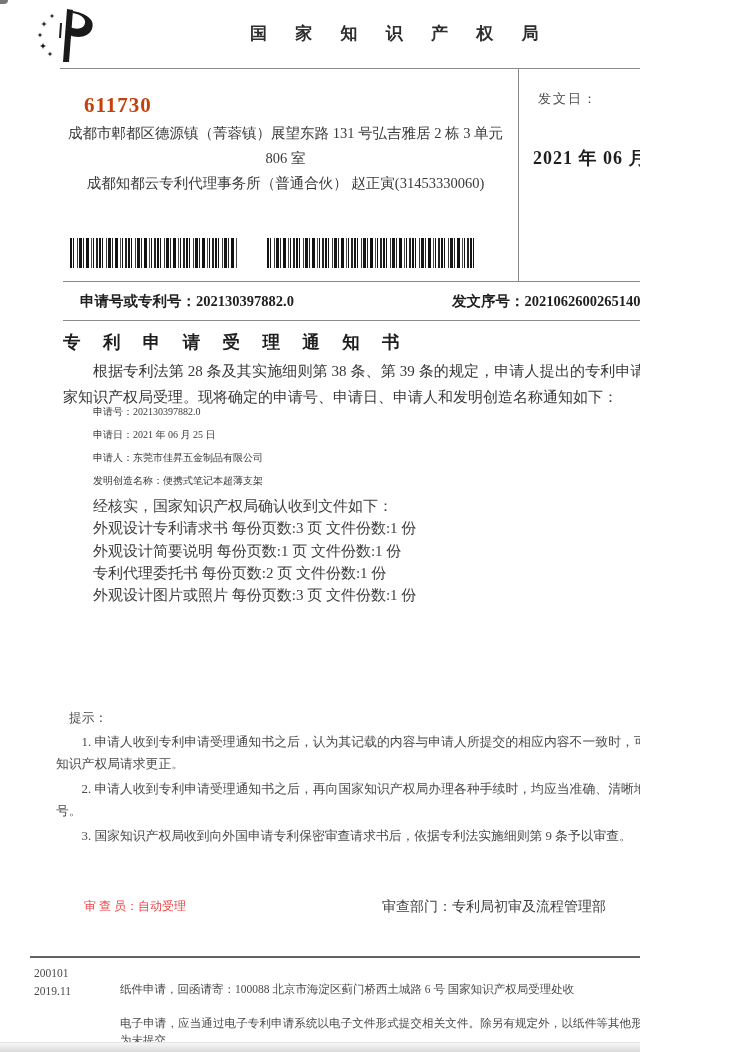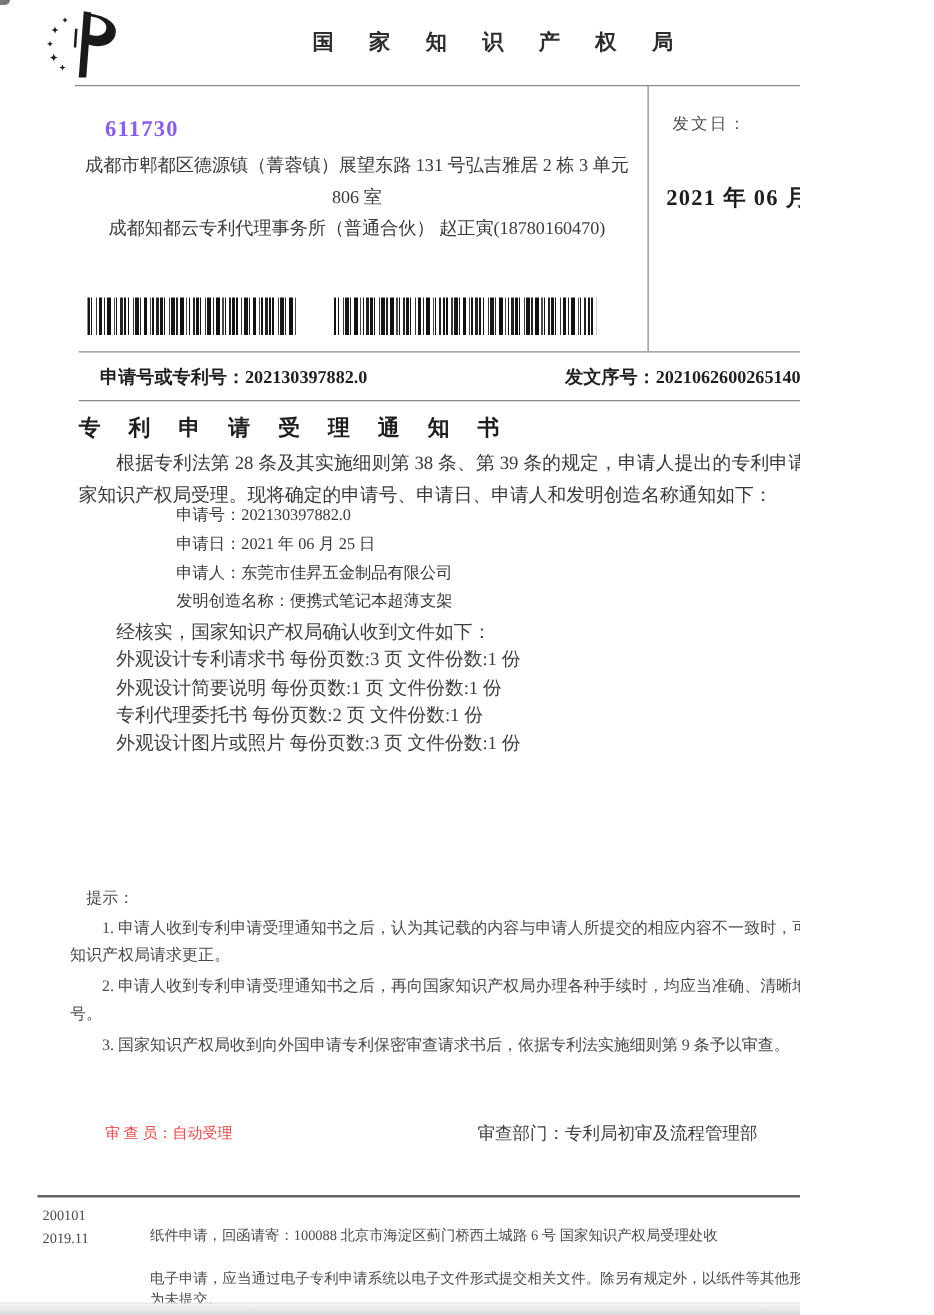--- a/index.html
+++ b/index.html
@@ -25,21 +25,21 @@
   .rule-top{left:60px;top:68px;width:630px;}
   .page-edge{position:absolute;left:740px;top:61px;width:1px;height:949px;background:#b9b9b9;}
 
   
   .box-left{position:absolute;left:518px;top:68px;width:1px;height:213px;background:#8a8a8a;}
   .rule-mid1{left:63px;top:281px;width:627px;}
   .dispatch-label{position:absolute;left:538px;top:90px;font-size:13px;color:#4e4e4e;letter-spacing:2px;}
   .dispatch-date{position:absolute;left:533px;top:146px;font-size:18px;font-weight:600;color:#1e1e1e;letter-spacing:1px;white-space:nowrap;}
 
   
-  .postal{position:absolute;left:84px;top:93px;font-size:18px;font-weight:bold;color:#8b5cf6;letter-spacing:1px;}
+  .postal{position:absolute;left:84px;top:93px;font-size:21px;font-weight:bold;color:#c2410c;letter-spacing:1px;}
   .address{position:absolute;left:58px;top:121px;width:455px;text-align:center;font-size:14.5px;line-height:25px;color:#3a3a3a;}
 
   
   .barcode{
     position:absolute;top:238px;height:30px;
     background-image:repeating-linear-gradient(90deg,
       #141414 0 2px,#ffffff 2px 3px,#141414 3px 4px,#ffffff 4px 7px,
       #3a3a3a 7px 8px,#ffffff 8px 9px,#161616 9px 12px,#ffffff 12px 13px,
       #262626 13px 14px,#ffffff 14px 16px,#111111 16px 19px,#ffffff 19px 21px,
       #4a4a4a 21px 22px,#ffffff 22px 23px,#141414 23px 24px,#ffffff 24px 26px,
@@ -52,21 +52,21 @@
   .ref-app{position:absolute;left:80px;top:292px;font-size:14.5px;font-weight:bold;color:#1f1f1f;white-space:nowrap;}
   .ref-dispatch{position:absolute;left:452px;top:292px;font-size:14.5px;font-weight:bold;color:#1f1f1f;white-space:nowrap;}
   .rule-mid2{left:63px;top:320px;width:627px;}
 
   
   .notice-title{
     position:absolute;left:63px;top:330px;width:627px;text-align:left;
     font-size:17.5px;font-weight:bold;letter-spacing:9px;color:#1e1e1e;white-space:nowrap;
   }
   .intro{position:absolute;left:63px;top:359px;width:628px;font-size:15px;line-height:25.5px;text-indent:2em;text-align:justify;color:#383838;}
-  .fields{position:absolute;left:93px;top:400px;font-size:13px;line-height:23px;color:#383838;margin-left:48px;}
+  .fields{position:absolute;left:93px;top:400px;font-size:10px;line-height:23px;color:#383838;}
   .confirm{position:absolute;left:93px;top:495px;font-size:15px;line-height:22.3px;color:#3e3e3e;}
 
   
   .tips{position:absolute;left:56px;top:710px;width:642px;font-size:12.8px;color:#4a4a4a;}
   .tips .tip-label{margin:0 0 4px 13px;}
   .tips p{margin:0 0 3px 0;text-indent:2em;line-height:22px;text-align:justify;}
 
   
   .sig-examiner{position:absolute;left:84px;top:898px;font-size:12px;color:#ef4444;white-space:nowrap;}
   .sig-dept{position:absolute;left:382px;top:898px;font-size:14px;color:#3f3f3f;white-space:nowrap;}
@@ -105,21 +105,21 @@
 
   <div class="box-left"></div>
   <div class="rule rule-mid1"></div>
   <div class="dispatch-label">发文日：</div>
   <div class="dispatch-date">2021 年 06 月 26 日</div>
 
   <div class="postal">611730</div>
   <div class="address">
     <div>成都市郫都区德源镇（菁蓉镇）展望东路 131 号弘吉雅居 2 栋 3 单元</div>
     <div>806 室</div>
-    <div>成都知都云专利代理事务所（普通合伙）  赵正寅(18780160470)</div>
+    <div>成都知都云专利代理事务所（普通合伙）  赵正寅(31453330060)</div>
   </div>
 
   <div class="barcode barcode-left"></div>
   <div class="barcode barcode-right"></div>
 
   <div class="ref-app">
     <span>申请号或专利号：</span><span>202130397882.0</span>
   </div>
   <div class="ref-dispatch">
     <span>发文序号：</span><span>2021062600265140</span>

